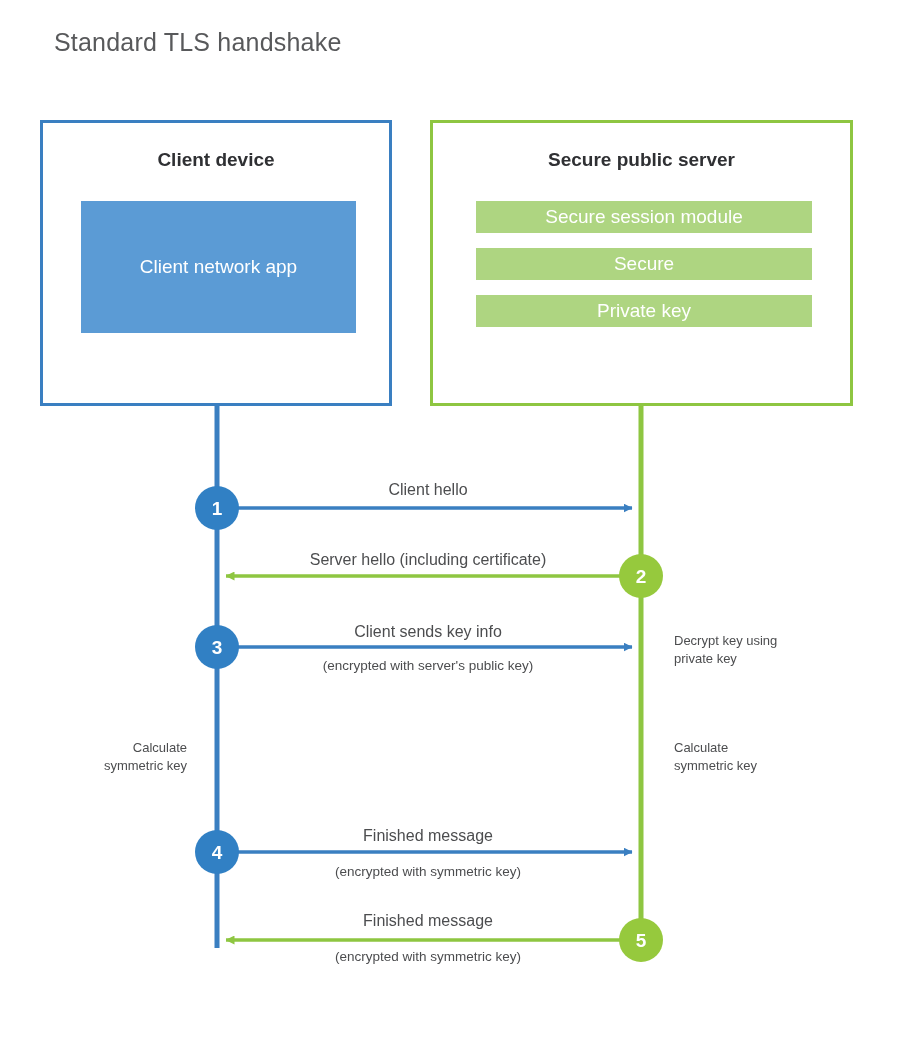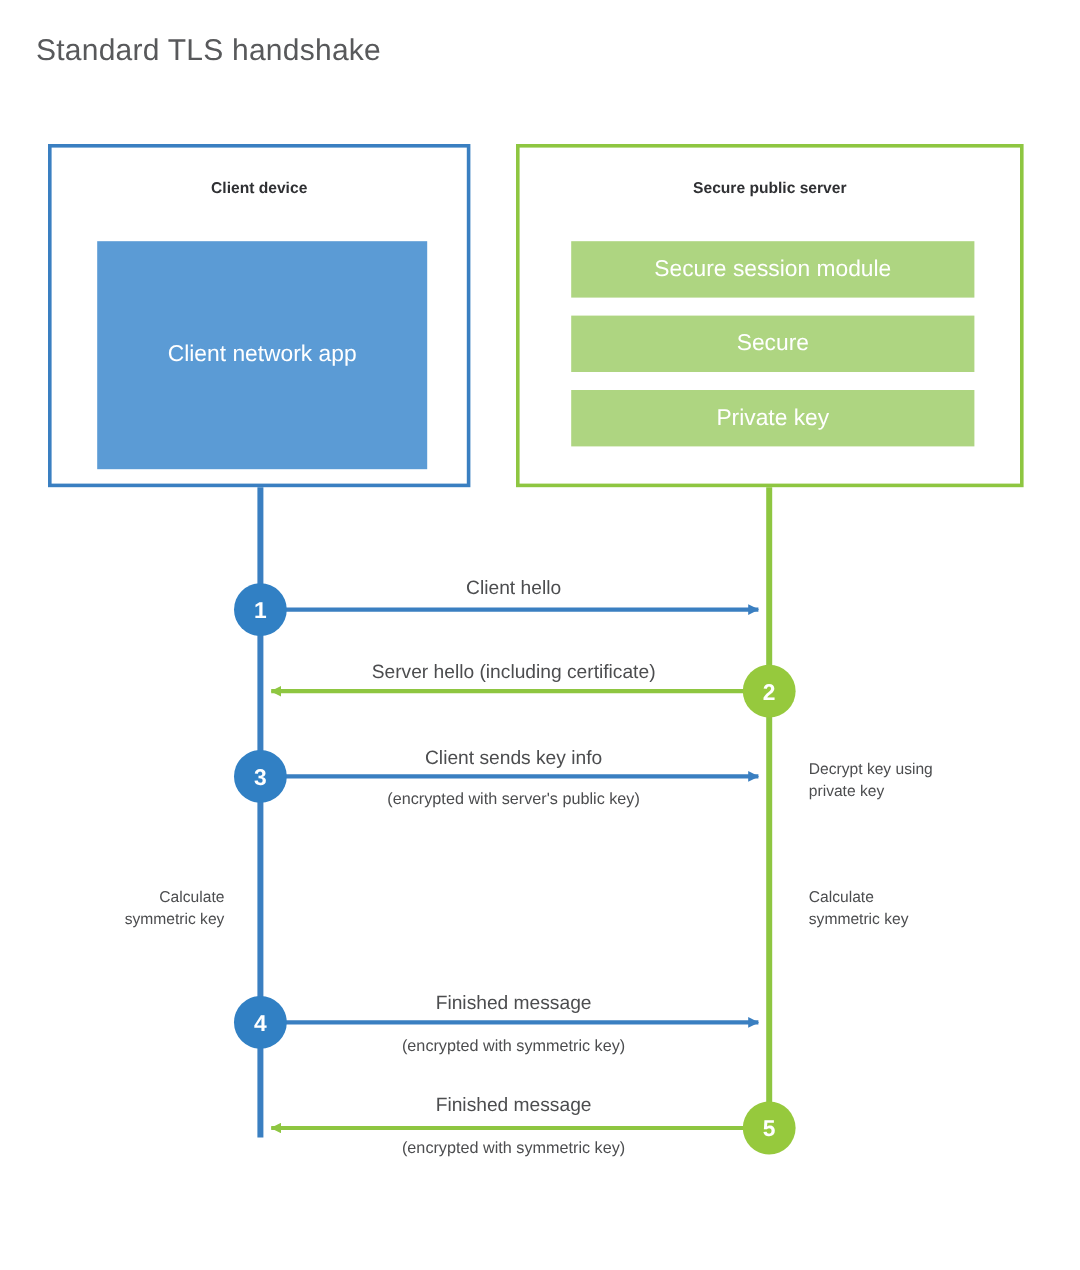--- a/index.html
+++ b/index.html
@@ -14,21 +14,21 @@
     overflow: hidden;
     position: relative;
   }
   #diagram-root {
     position: relative;
     width: 900px;
     height: 1058px;
   }
   .page-title {
     position: absolute;
-    left: 30px;
+    left: 54px;
     top: 28px;
     font-size: 25px;
     font-weight: 300;
     color: #58595b;
     letter-spacing: 0.2px;
     white-space: nowrap;
   }
 
   
   .party-box {
@@ -45,53 +45,53 @@
   }
   #server-box {
     left: 430px;
     top: 120px;
     width: 423px;
     height: 286px;
     border: 3px solid #8ec641;
   }
   .party-title {
     text-align: center;
-    font-size: 13px;
+    font-size: 19px;
     font-weight: bold;
     color: #2f3033;
     margin-top: 26px;
   }
 
   .client-app-block {
     position: absolute;
     left: 38px;
     top: 78px;
     width: 275px;
-    height: 190px;
+    height: 132px;
     background: #5b9bd5;
     color: #ffffff;
     font-size: 19px;
     font-weight: 300;
     display: flex;
     align-items: center;
     justify-content: center;
     text-align: center;
     line-height: 1.3;
     box-sizing: border-box;
     padding: 0 18px;
   }
 
   .server-stack {
     position: absolute;
     left: 43px;
     top: 78px;
     width: 336px;
   }
   .server-item {
-    height: 47px;
+    height: 32px;
     background: #aed581;
     color: #ffffff;
     font-size: 19px;
     font-weight: 300;
     display: flex;
     align-items: center;
     justify-content: center;
     margin-bottom: 15px;
   }
   .server-item:last-child { margin-bottom: 0; }

